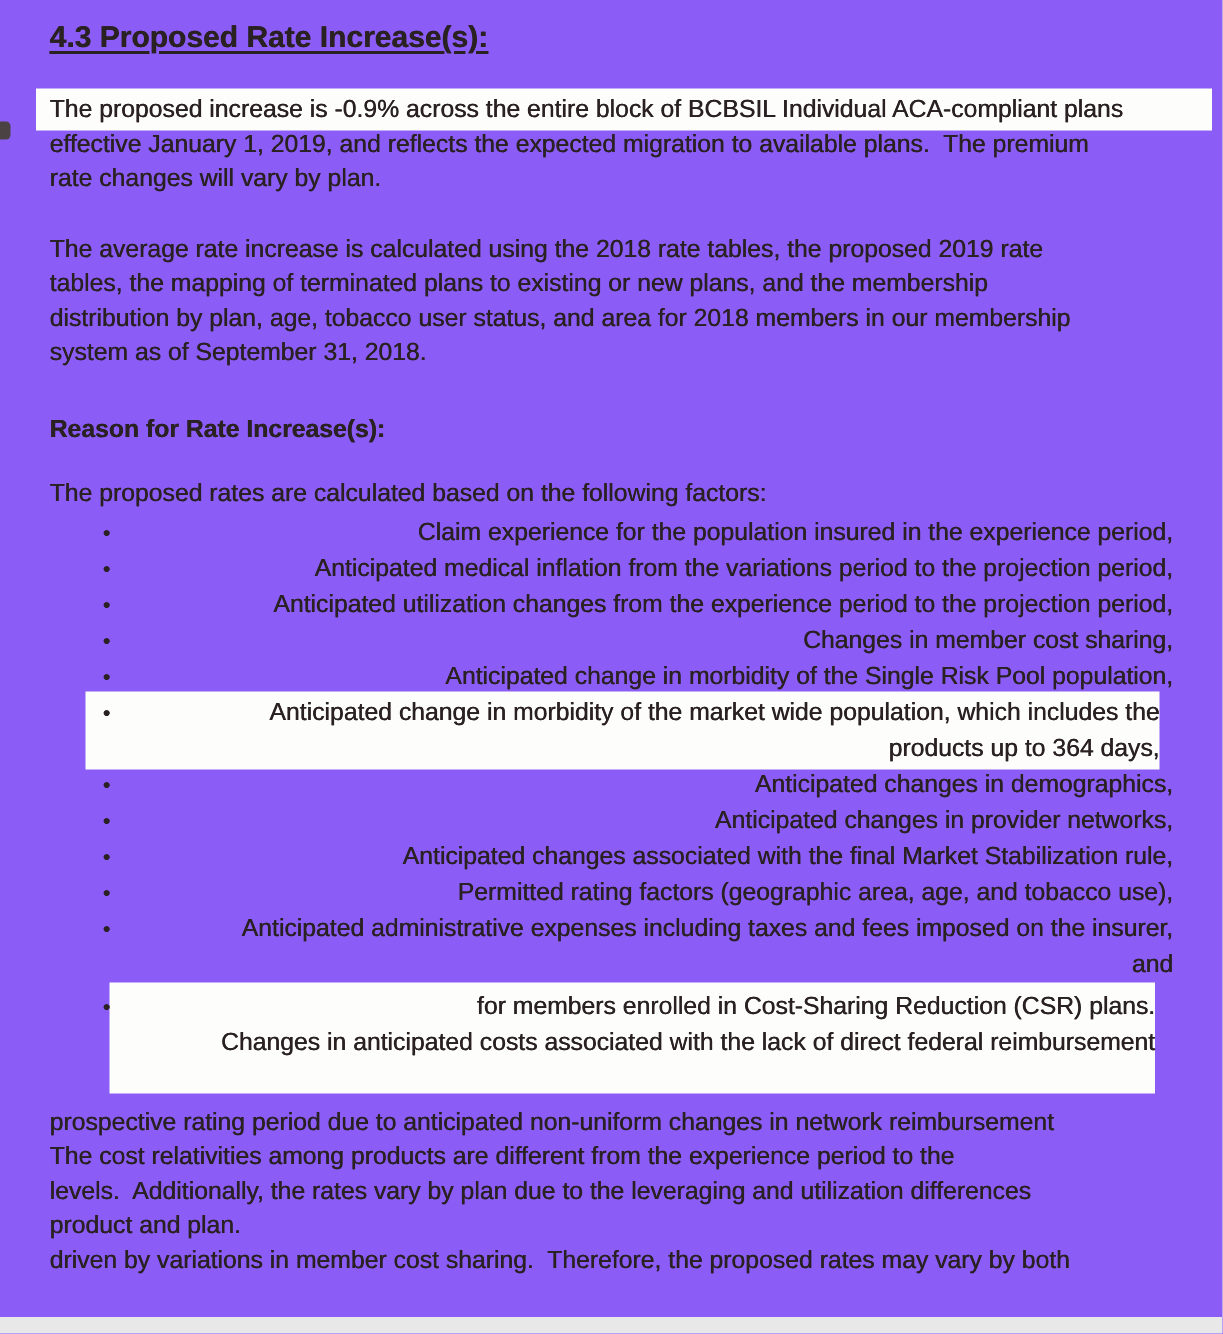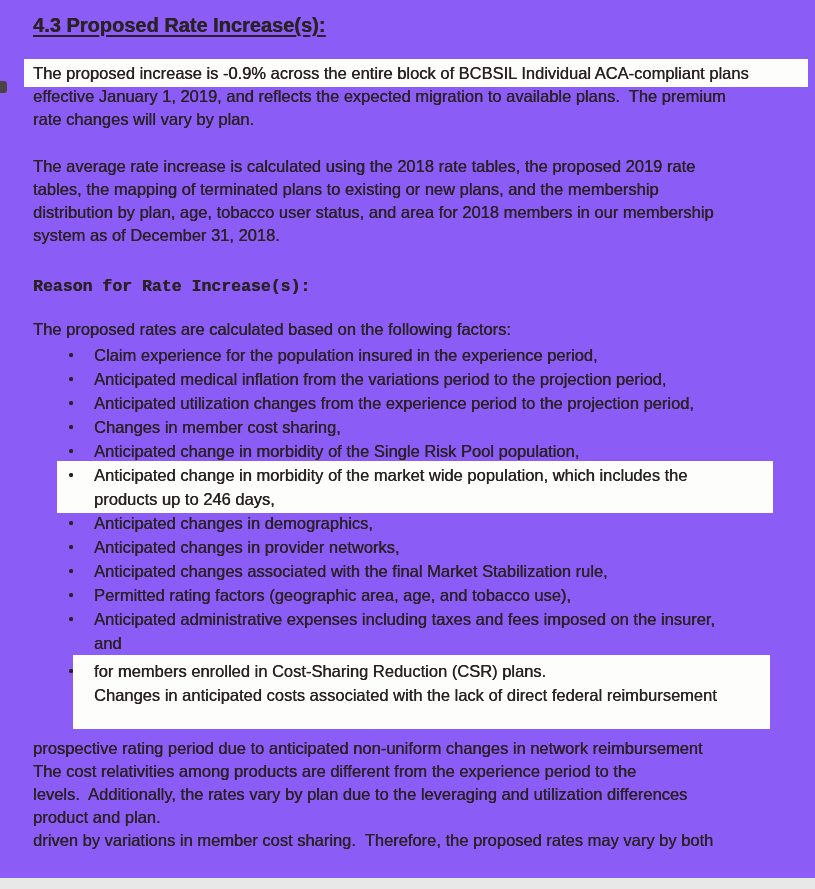--- a/index.html
+++ b/index.html
@@ -40,32 +40,31 @@
   }
   .para-gap-a { margin-bottom: 24px; }
   .para-gap-b { margin-bottom: 28px; margin-top: 24px; }
   .subheading {
     font-size: 16.5px;
     font-weight: bold;
     height: 23px;
     line-height: 23px;
     margin-bottom: 20px;
     white-space: pre;
-    font-family: Liberation Mono, monospace;
   }
   ul.factors {
     list-style: none;
     margin: 2px 0 0 0;
     padding: 0;
   }
   li.factor {
     position: relative;
     padding-left: 61px;
   }
-  li.factor .ln { height: 24px; line-height: 24px; }
+  li.factor .ln { height: 24px; line-height: 24px; text-align: right; }
   li.factor .dot {
     position: absolute;
     left: 33px;
     top: 0;
     width: 10px;
     height: 24px;
     line-height: 24px;
     font-size: 14px;
     text-align: center;
   }
@@ -112,21 +111,21 @@
   <div class="para para-gap-a">
     <div class="ln hl-line">The proposed increase is -0.9% across the entire block of BCBSIL Individual ACA-compliant plans</div>
     <div class="ln">effective January 1, 2019, and reflects the expected migration to available plans.  The premium</div>
     <div class="ln">rate changes will vary by plan.</div>
   </div>
 
   <div class="para para-gap-b">
     <div class="ln">The average rate increase is calculated using the 2018 rate tables, the proposed 2019 rate</div>
     <div class="ln">tables, the mapping of terminated plans to existing or new plans, and the membership</div>
     <div class="ln">distribution by plan, age, tobacco user status, and area for 2018 members in our membership</div>
-    <div class="ln">system as of December 31, 2018.</div>
+    <div class="ln">system as of September 31, 2018.</div>
   </div>
 
   <div class="subheading">Reason for Rate Increase(s):</div>
 
   <div class="ln">The proposed rates are calculated based on the following factors:</div>
 
   <ul class="factors">
     <li class="factor">
       <span class="dot">•</span>
       <div class="ln">Claim experience for the population insured in the experience period,</div>
@@ -143,21 +142,21 @@
       <span class="dot">•</span>
       <div class="ln">Changes in member cost sharing,</div>
     </li>
     <li class="factor">
       <span class="dot">•</span>
       <div class="ln">Anticipated change in morbidity of the Single Risk Pool population,</div>
     </li>
     <li class="factor hl-a">
       <span class="dot">•</span>
       <div class="ln">Anticipated change in morbidity of the market wide population, which includes the</div>
-      <div class="ln">products up to 246 days,</div>
+      <div class="ln">products up to 364 days,</div>
     </li>
     <li class="factor">
       <span class="dot">•</span>
       <div class="ln">Anticipated changes in demographics,</div>
     </li>
     <li class="factor">
       <span class="dot">•</span>
       <div class="ln">Anticipated changes in provider networks,</div>
     </li>
     <li class="factor">

